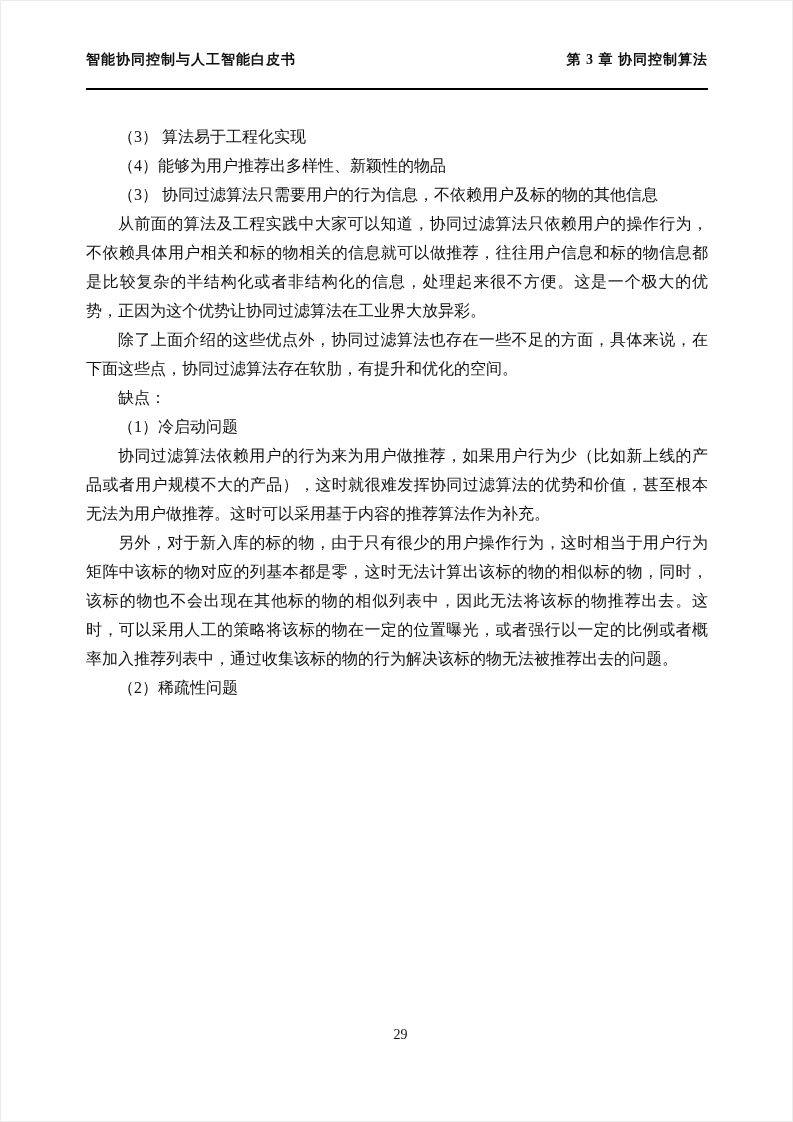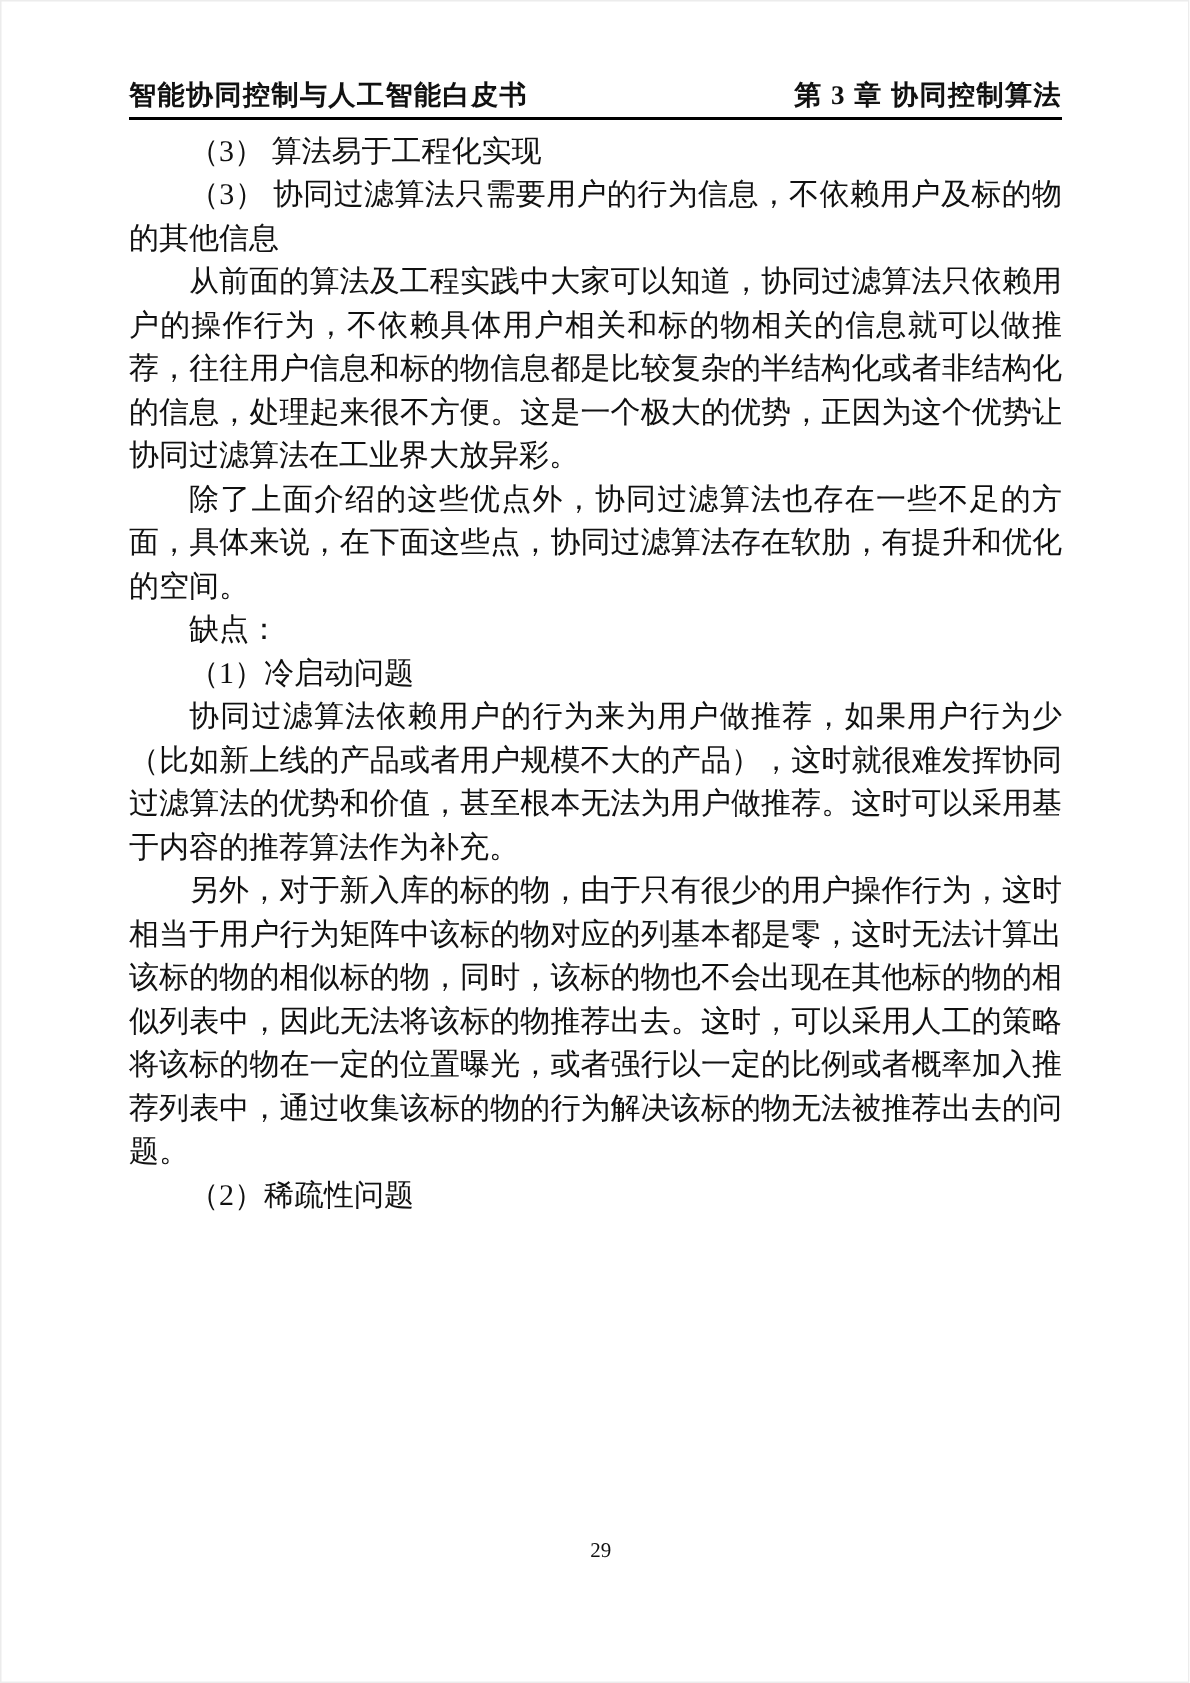--- a/index.html
+++ b/index.html
@@ -16,29 +16,29 @@
     position: relative;
     font-family: "Liberation Serif", "DejaVu Serif", serif;
     color: #111111;
     padding: 50px 84px 0 85px;
     overflow: hidden;
   }
   .header {
     display: flex;
     justify-content: space-between;
     align-items: flex-end;
-    font-size: 18px;
+    font-size: 14px;
     font-weight: bold;
     letter-spacing: 1px;
-    padding-bottom: 3px;
+    padding-bottom: 19px;
     border-bottom: 2px solid #000000;
   }
   .doc-body {
-    margin-top: 7px;
-    font-size: 20px;
+    margin-top: 32px;
+    font-size: 16px;
   }
   .doc-body p.para {
     margin: 0;
     line-height: 29px;
     text-align: justify;
     text-indent: 2em;
     word-break: break-all;
   }
   .footer {
     position: absolute;
@@ -56,20 +56,21 @@
 <div class="page">
 
   <div class="header">
     <span>智能协同控制与人工智能白皮书</span>
     <span>第 3 章  协同控制算法</span>
   </div>
 
   <div class="doc-body">
 
   <p class="para heading">（3） 算法易于工程化实现</p>
+      <p class="para heading">（4）能够为用户推荐出多样性、新颖性的物品</p>
       <p class="para heading">（3） 协同过滤算法只需要用户的行为信息，不依赖用户及标的物的其他信息</p>
       <p class="para body">从前面的算法及工程实践中大家可以知道，协同过滤算法只依赖用户的操作行为，不依赖具体用户相关和标的物相关的信息就可以做推荐，往往用户信息和标的物信息都是比较复杂的半结构化或者非结构化的信息，处理起来很不方便。这是一个极大的优势，正因为这个优势让协同过滤算法在工业界大放异彩。</p>
       <p class="para body">除了上面介绍的这些优点外，协同过滤算法也存在一些不足的方面，具体来说，在下面这些点，协同过滤算法存在软肋，有提升和优化的空间。</p>
       <p class="para heading">缺点：</p>
       <p class="para heading">（1）冷启动问题</p>
       <p class="para body">协同过滤算法依赖用户的行为来为用户做推荐，如果用户行为少（比如新上线的产品或者用户规模不大的产品），这时就很难发挥协同过滤算法的优势和价值，甚至根本无法为用户做推荐。这时可以采用基于内容的推荐算法作为补充。</p>
       <p class="para body">另外，对于新入库的标的物，由于只有很少的用户操作行为，这时相当于用户行为矩阵中该标的物对应的列基本都是零，这时无法计算出该标的物的相似标的物，同时，该标的物也不会出现在其他标的物的相似列表中，因此无法将该标的物推荐出去。这时，可以采用人工的策略将该标的物在一定的位置曝光，或者强行以一定的比例或者概率加入推荐列表中，通过收集该标的物的行为解决该标的物无法被推荐出去的问题。</p>
       <p class="para heading">（2）稀疏性问题</p>
     </div>
 

